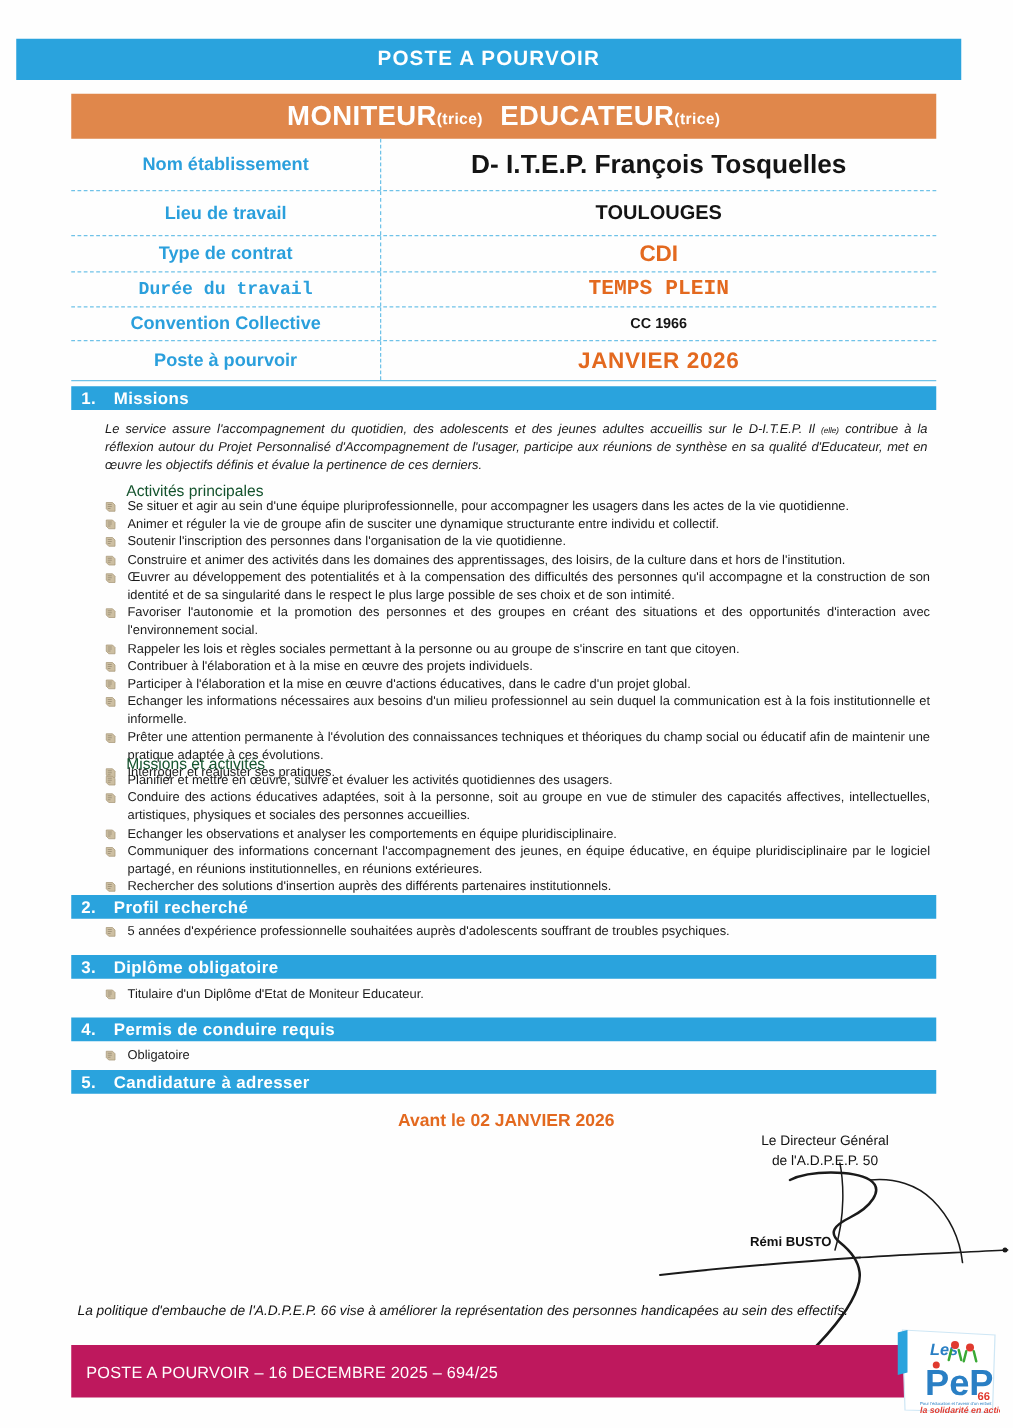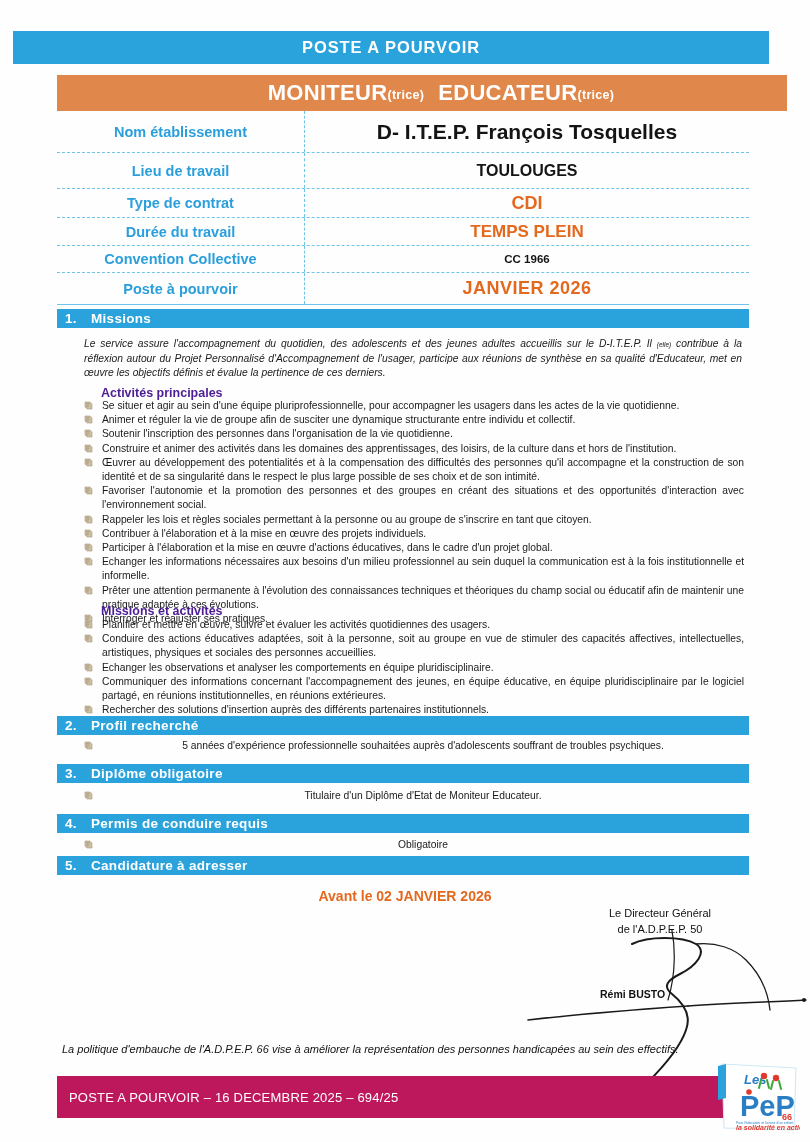--- a/index.html
+++ b/index.html
@@ -47,21 +47,20 @@
     width: 692px;
     height: 36px;
     background: #e0874b;
     color: #ffffff;
     display: flex;
     align-items: center;
     justify-content: center;
     font-weight: bold;
     font-size: 22px;
     letter-spacing: 0.3px;
-    padding-left: 38px;
   }
   .job-bar .sub {
     font-size: 12.5px;
     font-weight: bold;
     vertical-align: baseline;
     position: relative;
     top: 2px;
   }
   .job-bar .spacer { display: inline-block; width: 14px; }
 
@@ -94,21 +93,21 @@
   .info-value {
     flex: 1;
     display: flex;
     align-items: center;
     justify-content: center;
     text-align: center;
   }
   .r0 { height: 41px; }
   .r1 { height: 35px; }
   .r2 { height: 28px; }
-  .r3 { height: 27px; }
+  .r3 { height: 27px; font-family: Liberation Mono, monospace; }
   .r4 { height: 26px; }
   .r5 { height: 31px; }
 
   .v-estab { font-size: 21px; font-weight: bold; color: #141414; }
   .v-city  { font-size: 16px; font-weight: bold; color: #141414; }
   .v-cdi   { font-size: 18px; font-weight: bold; color: #e3691f; }
   .v-temps { font-size: 17px; font-weight: bold; color: #e3691f; }
   .v-cc    { font-size: 11.5px; font-weight: bold; color: #141414; }
   .v-date  { font-size: 18px; font-weight: bold; color: #e3691f; letter-spacing: 0.5px; }
 
@@ -139,22 +138,22 @@
     font-size: 10.3px;
     line-height: 1.42;
     text-align: justify;
     color: #1a1a1a;
   }
   .intro .tiny { font-size: 6.5px; }
 
   .subhead {
     position: absolute;
     left: 101px;
-    color: #4c1d95;
-    font-weight: bold;
+    color: #14532d;
+    font-weight: normal;
     font-size: 12.5px;
   }
 
   .bullets {
     position: absolute;
     left: 84px;
     width: 660px;
   }
   .bullet {
     display: flex;
@@ -170,21 +169,21 @@
     line-height: 1;
   }
   .bullet .marker svg { display: block; }
   .bullet .txt {
     flex: 1;
     font-size: 10.3px;
     line-height: 1.38;
     text-align: justify;
     color: #1a1a1a;
   }
-  .bullet.nojust .txt { text-align: center; }
+  .bullet.nojust .txt { text-align: left; }
 
   
   .avant {
     position: absolute;
     left: 0;
     width: 810px;
     top: 888px;
     text-align: center;
     color: #e3691f;
     font-weight: bold;

